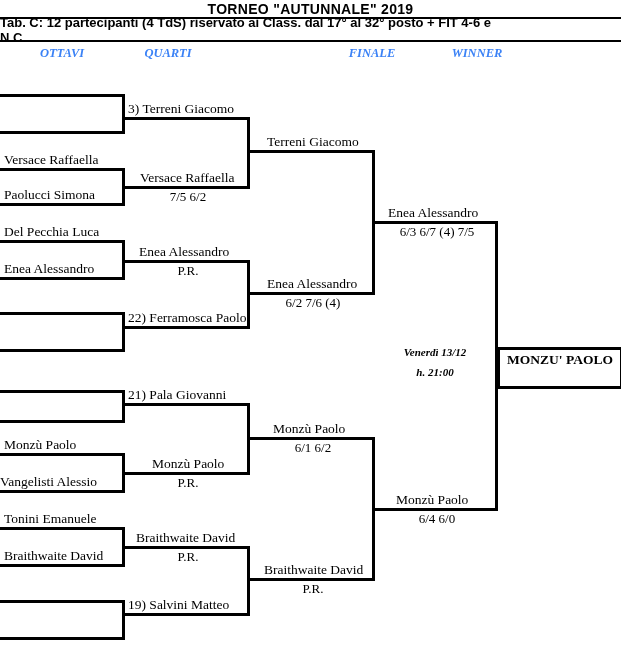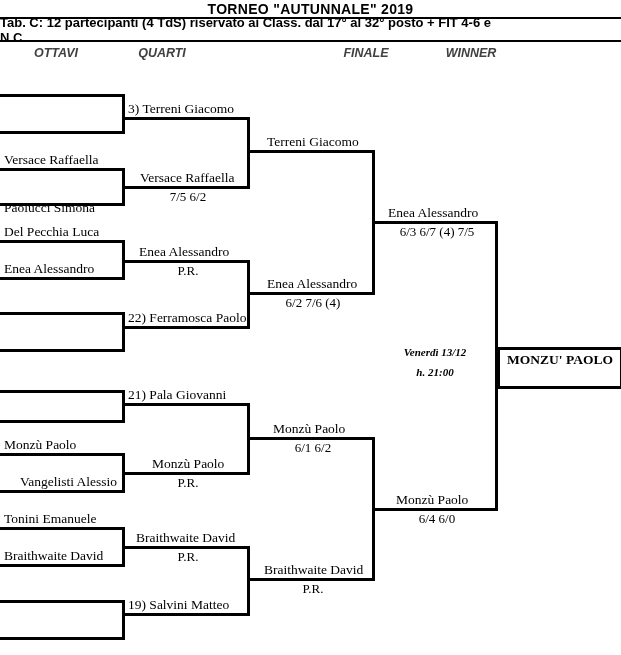--- a/index.html
+++ b/index.html
@@ -22,23 +22,24 @@
   .rule.r2{top:40px;}
   .hdr-sub{
     position:absolute;left:0;top:20px;width:515px;height:20px;
     display:flex;align-items:center;justify-content:center;
     font-family:"Liberation Sans", sans-serif;
     font-weight:bold;font-size:13px;color:#000;
   }
   .col-hdr{
     position:absolute;top:44px;height:18px;
     display:flex;align-items:center;justify-content:center;
-    font-family:Liberation Sans, sans-serif;
-    font-style:italic;font-weight:bold;font-size:12.5px;color:#404040;
+    font-family:Liberation Serif, serif;
+    font-style:italic;font-weight:bold;font-size:12.5px;color:#3b82f6;
     white-space:nowrap;
+    margin-left:6px;
   }
 
   
   .seg-h{position:absolute;background:#000;height:3px;}
   .seg-v{position:absolute;background:#000;width:3px;}
 
   
   .lbl{
     position:absolute;font-family:"Liberation Serif", serif;
     font-size:13.5px;color:#000;white-space:nowrap;line-height:15px;
@@ -82,21 +83,21 @@
   <div class="seg-h" style="left:0px;top:94px;width:125px;"></div>
   <div class="seg-h" style="left:0px;top:131px;width:125px;"></div>
   <div class="seg-v" style="left:122px;top:94px;height:40px;"></div>
   <div class="lbl" style="left:4px;top:78px;"></div>
   <div class="lbl" style="left:4px;top:115px;"></div>
 
   <div class="seg-h" style="left:0px;top:168px;width:125px;"></div>
   <div class="seg-h" style="left:0px;top:203px;width:125px;"></div>
   <div class="seg-v" style="left:122px;top:168px;height:38px;"></div>
   <div class="lbl" style="left:4px;top:152px;">Versace Raffaella</div>
-  <div class="lbl" style="left:4px;top:200px;">Paolucci Simona</div>
+  <div class="lbl" style="left:4px;top:187px;">Paolucci Simona</div>
 
   <div class="seg-h" style="left:0px;top:240px;width:125px;"></div>
   <div class="seg-h" style="left:0px;top:277px;width:125px;"></div>
   <div class="seg-v" style="left:122px;top:240px;height:40px;"></div>
   <div class="lbl" style="left:4px;top:224px;">Del Pecchia Luca</div>
   <div class="lbl" style="left:4px;top:261px;">Enea Alessandro</div>
 
   <div class="seg-h" style="left:0px;top:312px;width:125px;"></div>
   <div class="seg-h" style="left:0px;top:349px;width:125px;"></div>
   <div class="seg-v" style="left:122px;top:312px;height:40px;"></div>
@@ -106,21 +107,21 @@
   <div class="seg-h" style="left:0px;top:390px;width:125px;"></div>
   <div class="seg-h" style="left:0px;top:420px;width:125px;"></div>
   <div class="seg-v" style="left:122px;top:390px;height:33px;"></div>
   <div class="lbl" style="left:4px;top:374px;"></div>
   <div class="lbl" style="left:4px;top:404px;"></div>
 
   <div class="seg-h" style="left:0px;top:453px;width:125px;"></div>
   <div class="seg-h" style="left:0px;top:490px;width:125px;"></div>
   <div class="seg-v" style="left:122px;top:453px;height:40px;"></div>
   <div class="lbl" style="left:4px;top:437px;">Monzù Paolo</div>
-  <div class="lbl" style="left:20px;top:474px;">Vangelisti Alessio</div>
+  <div class="lbl" style="left:0;top:474px;">Vangelisti Alessio</div>
 
   <div class="seg-h" style="left:0px;top:527px;width:125px;"></div>
   <div class="seg-h" style="left:0px;top:564px;width:125px;"></div>
   <div class="seg-v" style="left:122px;top:527px;height:40px;"></div>
   <div class="lbl" style="left:4px;top:511px;">Tonini Emanuele</div>
   <div class="lbl" style="left:4px;top:548px;">Braithwaite David</div>
 
   <div class="seg-h" style="left:0px;top:600px;width:125px;"></div>
   <div class="seg-h" style="left:0px;top:637px;width:125px;"></div>
   <div class="seg-v" style="left:122px;top:600px;height:40px;"></div>

